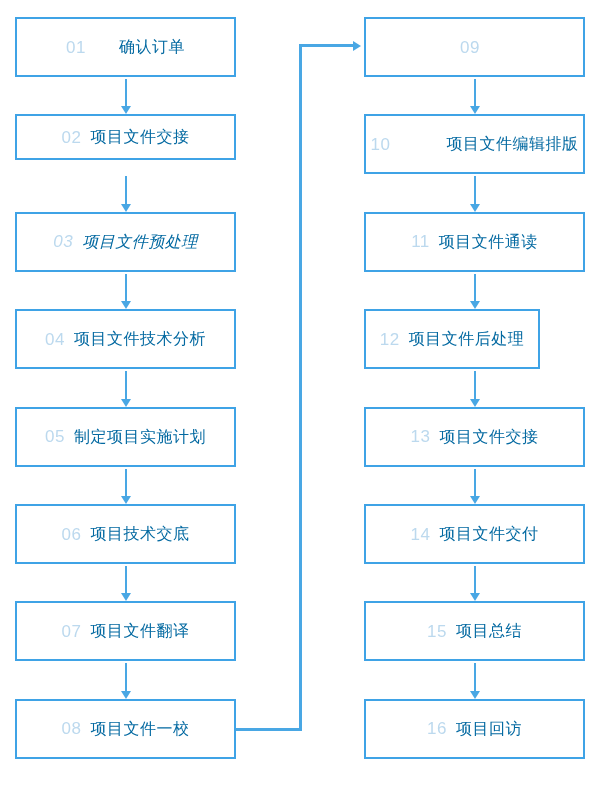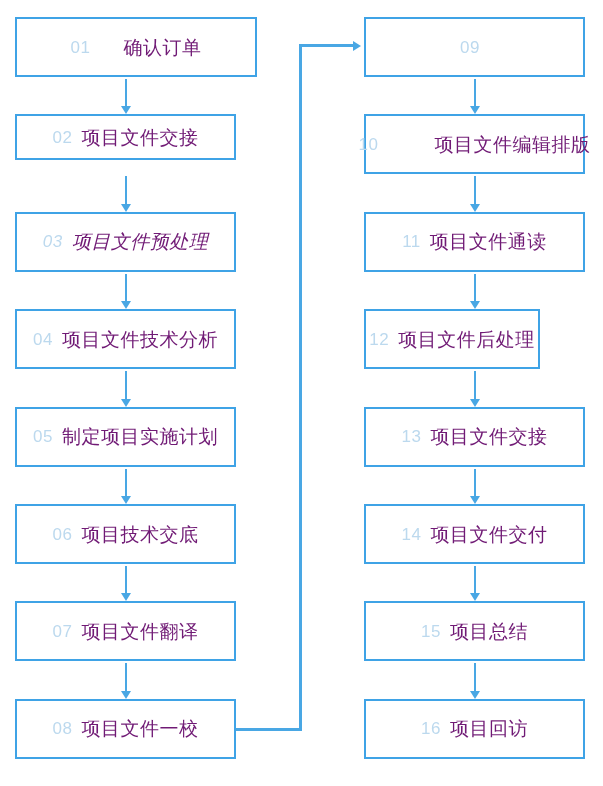--- a/index.html
+++ b/index.html
@@ -28,22 +28,22 @@
     white-space: nowrap;
   }
   .node-num {
     color: #bcd9ee;
     font-size: 17px;
     letter-spacing: 0.5px;
     margin-right: 9px;
     line-height: 1;
   }
   .node-label {
-    color: #701a75;
-    font-size: 19px;
+    color: #0369a1;
+    font-size: 16px;
     letter-spacing: 0.5px;
     line-height: 1;
   }
   .arrow-v {
     position: absolute;
     width: 2px;
     background: #49a7e4;
   }
   .arrow-head {
     position: absolute;
@@ -69,21 +69,21 @@
     height: 0;
     border-top: 5px solid transparent;
     border-bottom: 5px solid transparent;
     border-left: 8px solid #49a7e4;
   }
 </style>
 </head>
 <body>
 
 <div id="flowchart">
-    <div class="node" style="left: 15px; top: 17px; width: 242px; height: 60px; gap: 24px;">
+    <div class="node" style="left: 15px; top: 17px; width: 221px; height: 60px; gap: 24px;">
       <span class="node-num">01</span>
       <span class="node-label">确认订单</span>
     </div>
     <div class="arrow-v" style="left: 124.5px; top: 79px; height: 28.4px;"></div>
     <div class="arrow-head" style="left: 120.5px; top: 106.4px;"></div>
     <div class="node" style="left: 15px; top: 114.4px; width: 221px; height: 46px;">
       <span class="node-num">02</span>
       <span class="node-label">项目文件交接</span>
     </div>
     <div class="arrow-v" style="left: 124.5px; top: 176.4px; height: 28.4px;"></div>

